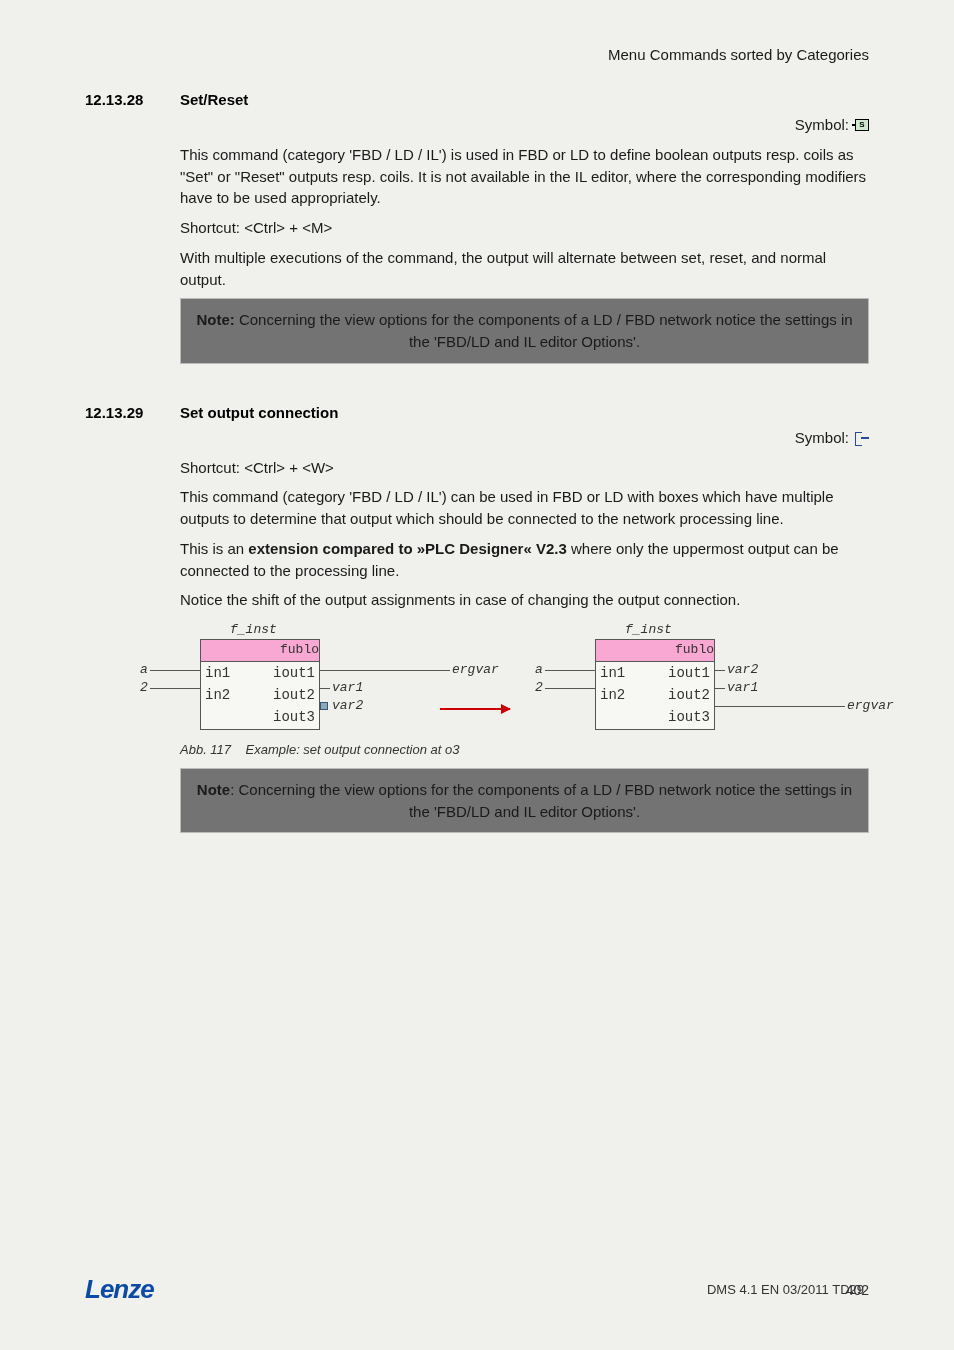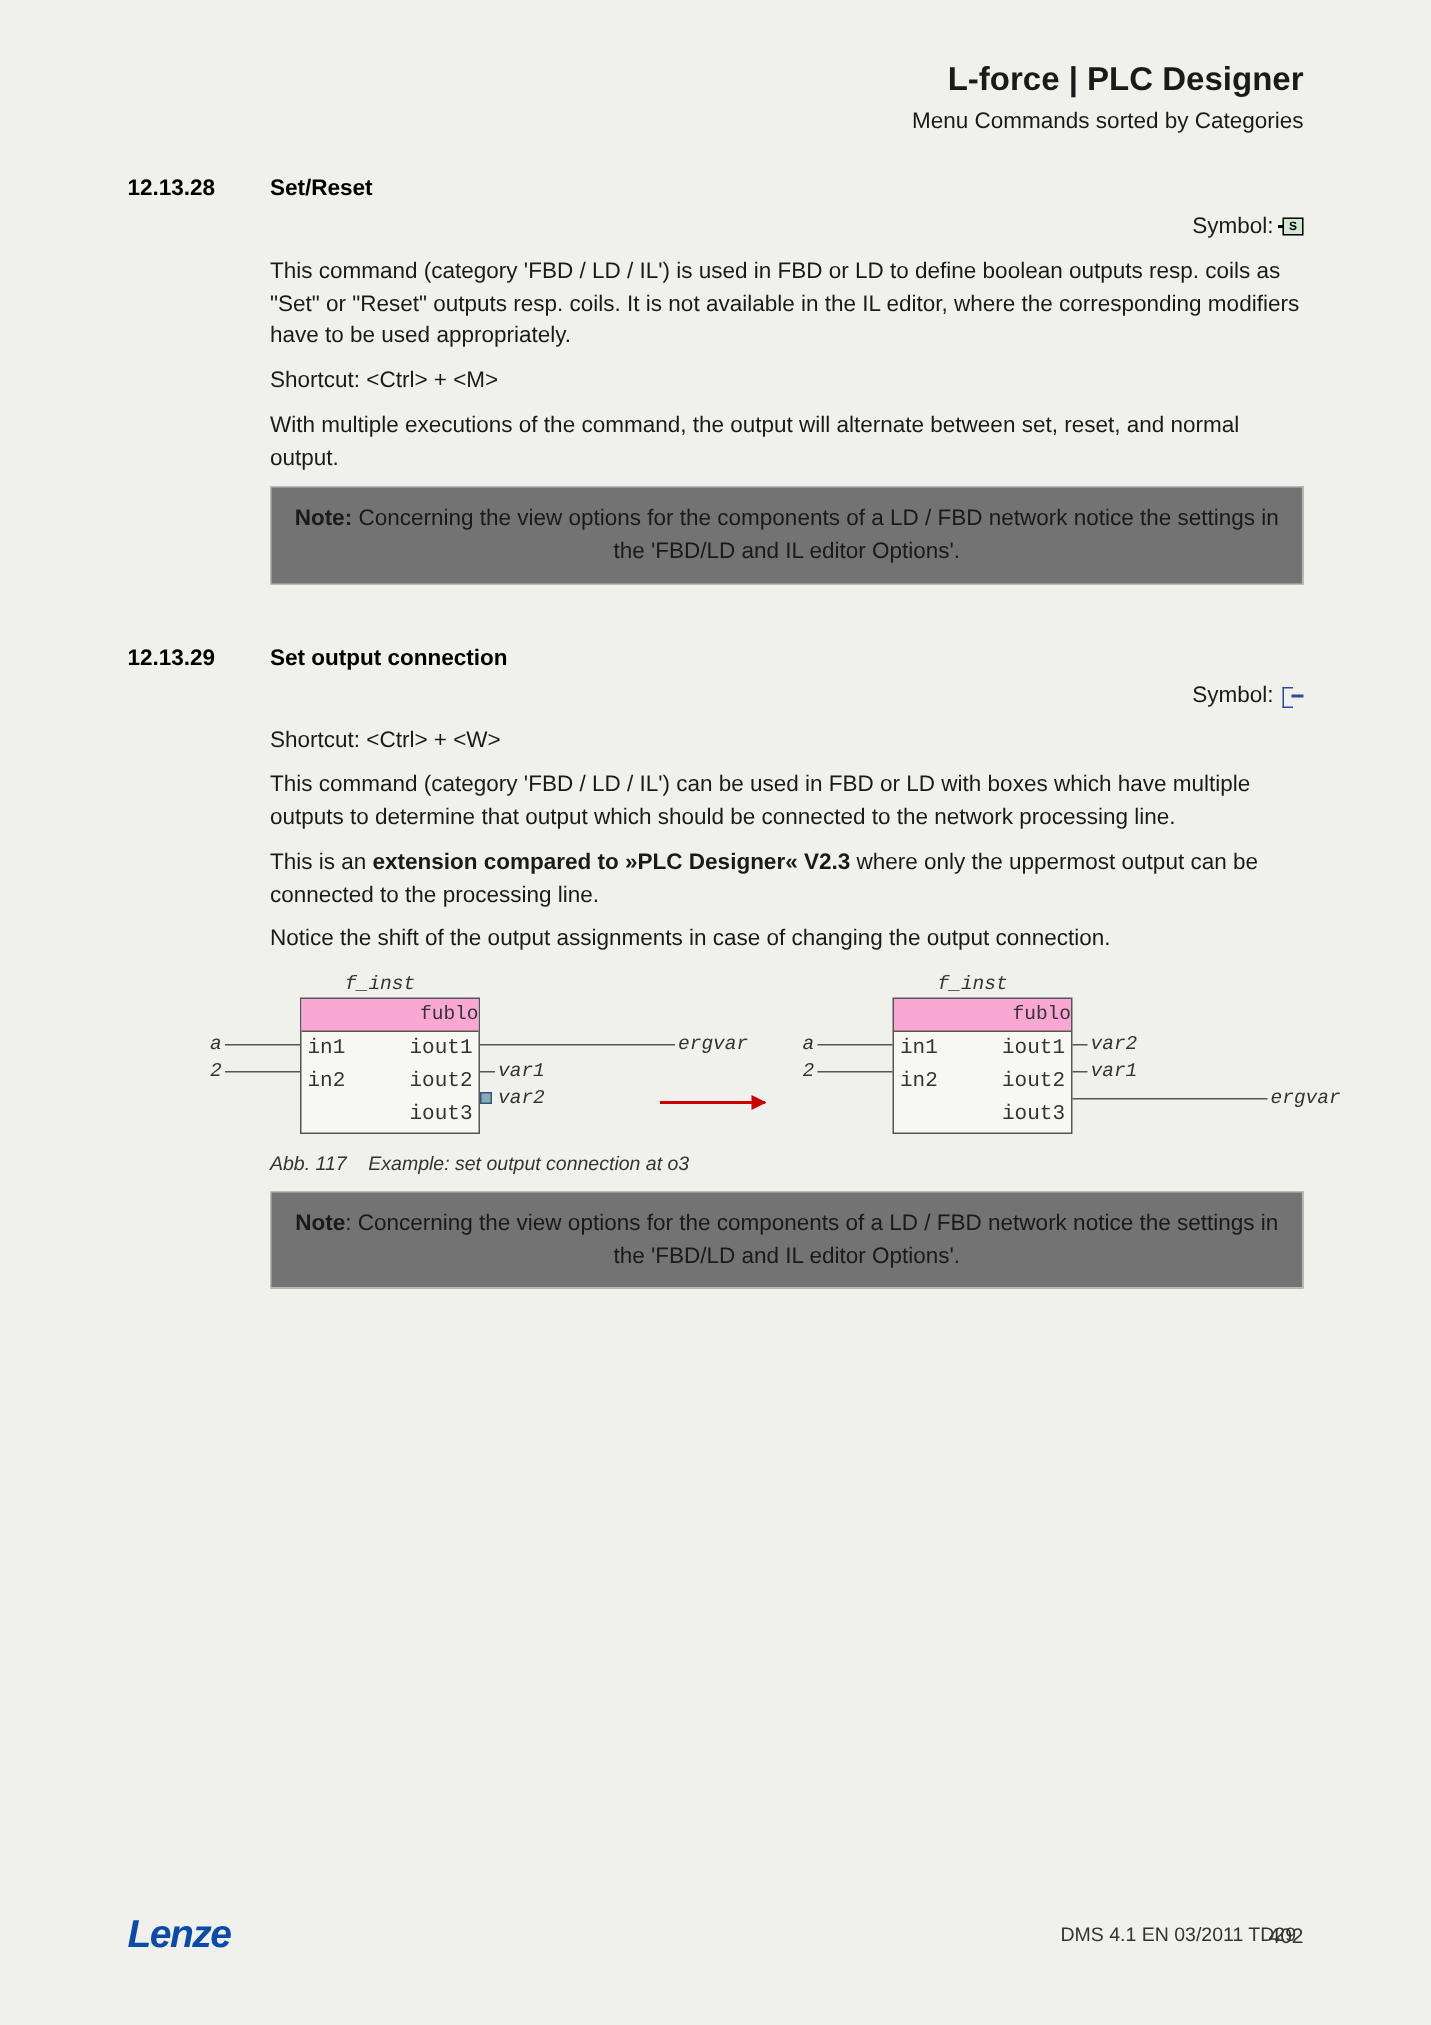--- a/index.html
+++ b/index.html
@@ -150,21 +150,20 @@
     font-style: italic;
     letter-spacing: -1px;
     font-family: Arial, sans-serif;
   }
 </style>
 </head>
 <body>
 
 <div class="page">
   <div class="header">
-    <div class="header-title">L-force | PLC Designer</div>
     <div class="header-subtitle">Menu Commands sorted by Categories</div>
   </div>
 
   <div class="section">
     <div class="section-head">
       <div class="section-number">12.13.28</div>
       <div class="section-title">Set/Reset</div>
     </div>
     <div class="section-body">
       <p class="symbol-line">

